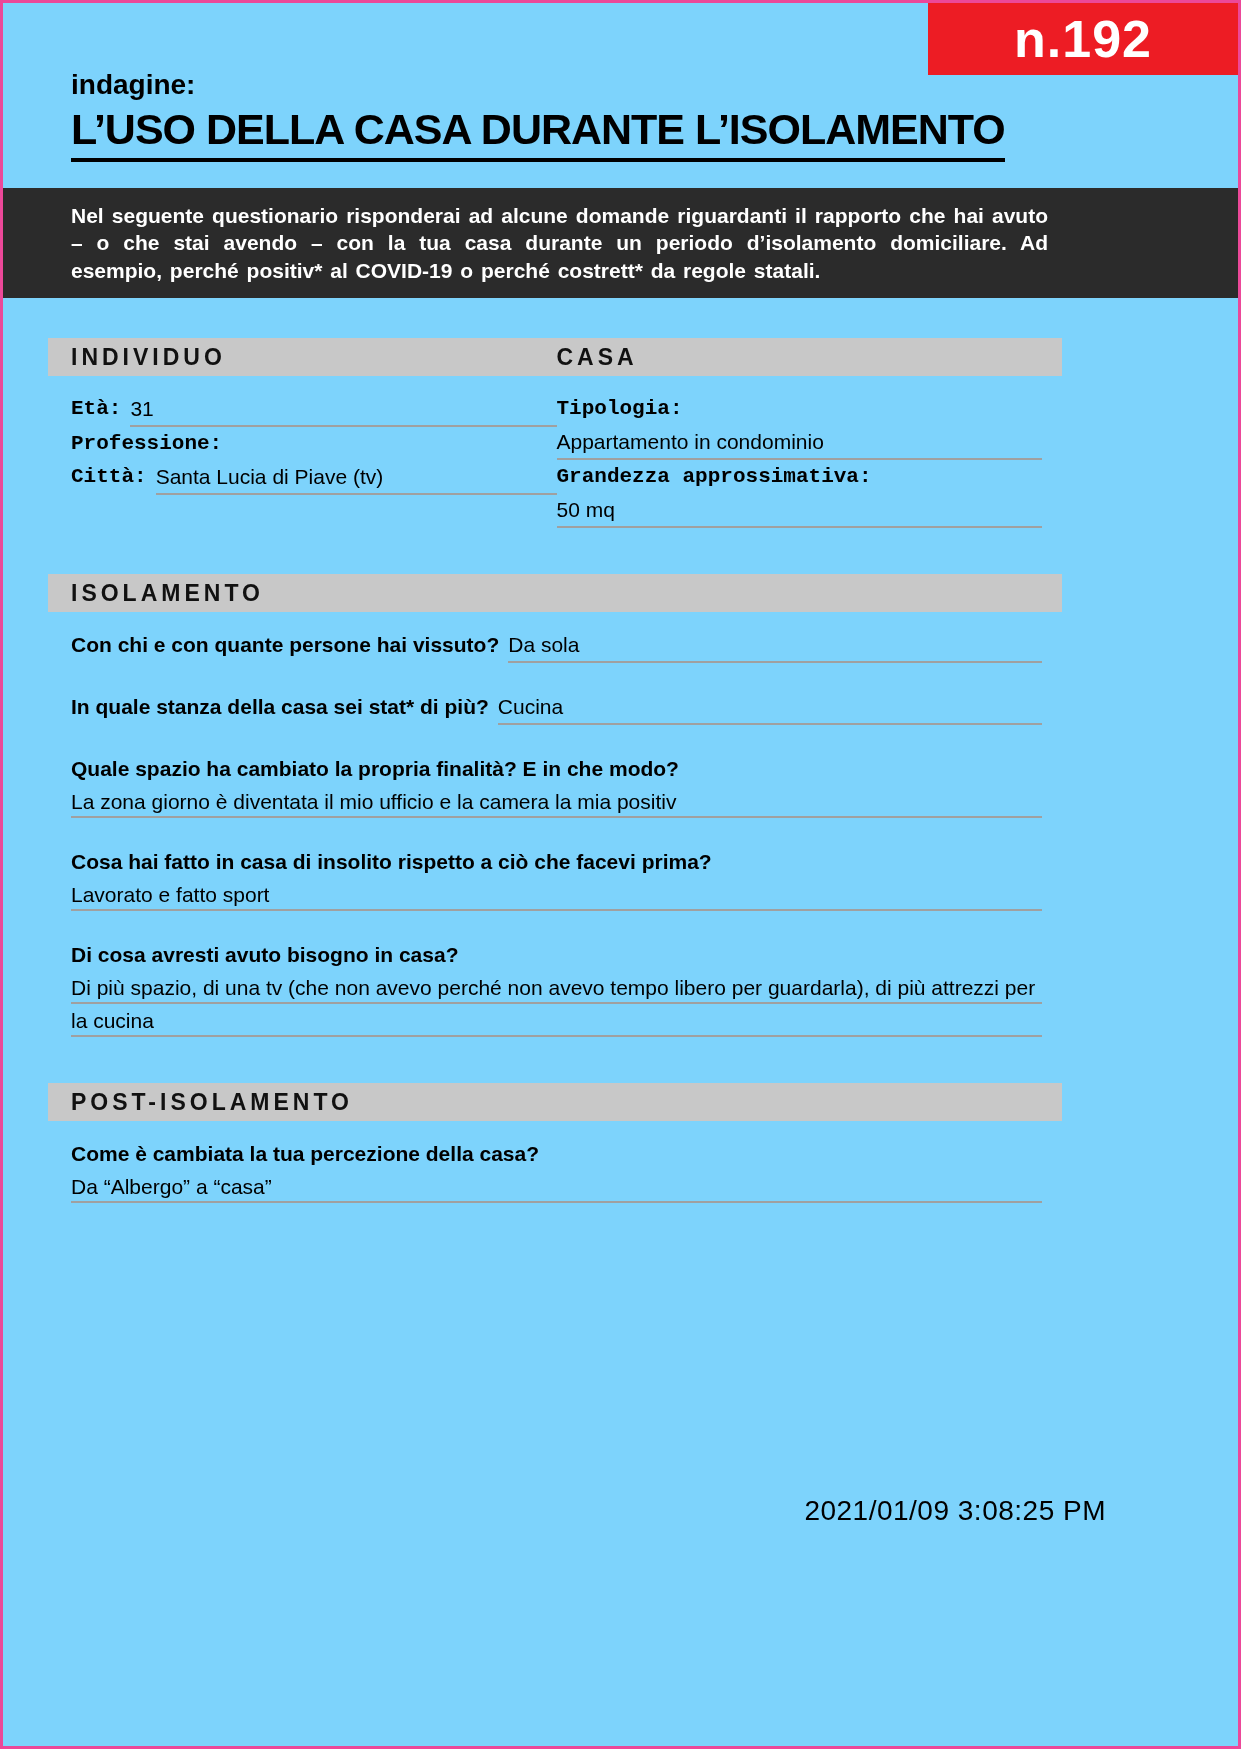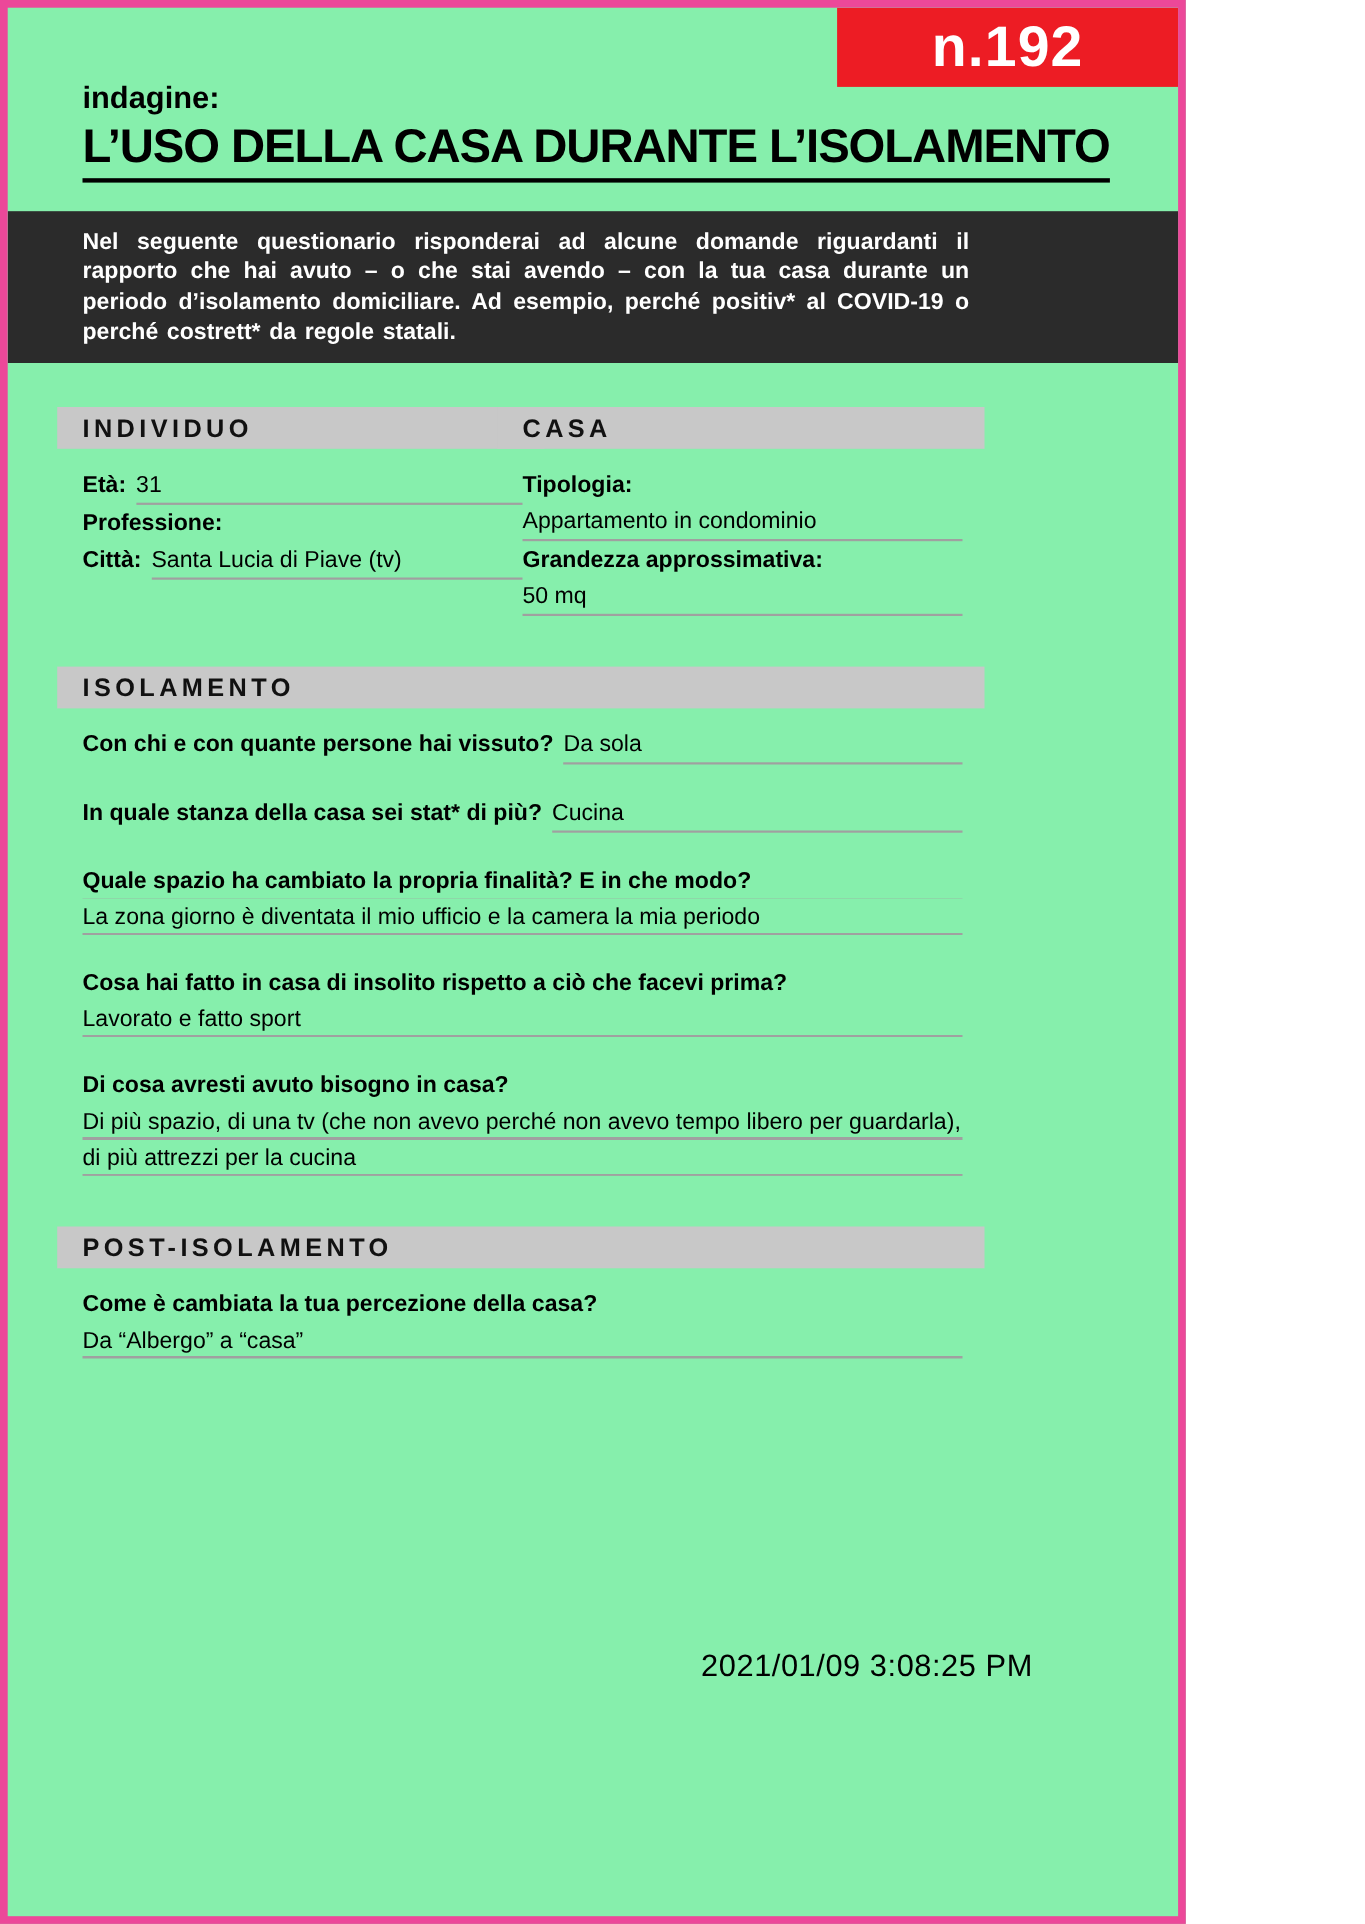--- a/index.html
+++ b/index.html
@@ -6,23 +6,23 @@
   :root{
     --badge-red:#ed1c24;
     --band-dark:#2b2b2b;
     --bar-gray:#c8c8c8;
     --rule-gray:#a0a0a0;
   }
   *{box-sizing:border-box;}
   html,body{margin:0;padding:0;background:#ffffff;}
   .page{
     position:relative;
-    width:1078px;height:1749px;
-    background:#86efac;
-    border:7px solid #ec4899;
+    width:1241px;height:1749px;
+    background:#7dd3fc;
+    border:3px solid #ec4899;
     overflow:hidden;
     font-family:"Liberation Sans", sans-serif;
     color:#000;
   }
   .badge{
     position:absolute;top:0;right:0;
     width:310px;height:72px;
     background:var(--badge-red);
     color:#fff;
     display:flex;align-items:center;justify-content:center;
@@ -60,21 +60,21 @@
     color:#111;
     font-weight:bold;
     font-size:23px;
     letter-spacing:4px;
     line-height:26px;
     padding:6px 0 6px 23px;
     margin:0 -20px 16px -23px;
   }
   section.full{margin-top:46px;}
   .field{display:flex;line-height:33px;font-size:21px;}
-  .label{font-weight:bold;padding-right:9px;white-space:nowrap;}
+  .label{font-weight:bold;padding-right:9px;white-space:nowrap;font-family:Liberation Mono, monospace;}
   .fill{flex:1;border-bottom:2px solid var(--rule-gray);min-width:0;}
   .field-block{font-size:21px;}
   .field-block .label{display:block;line-height:33px;padding-right:0;}
   .fill-block{display:block;line-height:33px;border-bottom:2px solid var(--rule-gray);}
   .qa{margin-bottom:27px;font-size:21px;}
   .qa .q{font-weight:bold;}
   .qa.inline{display:flex;line-height:33px;}
   .qa.inline .q{white-space:nowrap;padding-right:9px;}
   .qa.block .q{display:block;line-height:33px;}
   .ruled{
@@ -150,21 +150,21 @@
         <span class="fill">Da sola</span>
       </div>
 
       <div class="qa inline">
         <span class="q">In quale stanza della casa sei stat* di più?</span>
         <span class="fill">Cucina</span>
       </div>
 
       <div class="qa block">
         <span class="q">Quale spazio ha cambiato la propria finalità? E in che modo?</span>
-        <span class="ruled">La zona giorno è diventata il mio ufficio e la camera la mia periodo</span>
+        <span class="ruled">La zona giorno è diventata il mio ufficio e la camera la mia positiv</span>
       </div>
 
       <div class="qa block">
         <span class="q">Cosa hai fatto in casa di insolito rispetto a ciò che facevi prima?</span>
         <span class="ruled">Lavorato e fatto sport</span>
       </div>
 
       <div class="qa block">
         <span class="q">Di cosa avresti avuto bisogno in casa?</span>
         <span class="ruled">Di più spazio, di una tv (che non avevo perché non avevo tempo libero per guardarla), di più attrezzi per la cucina</span>

